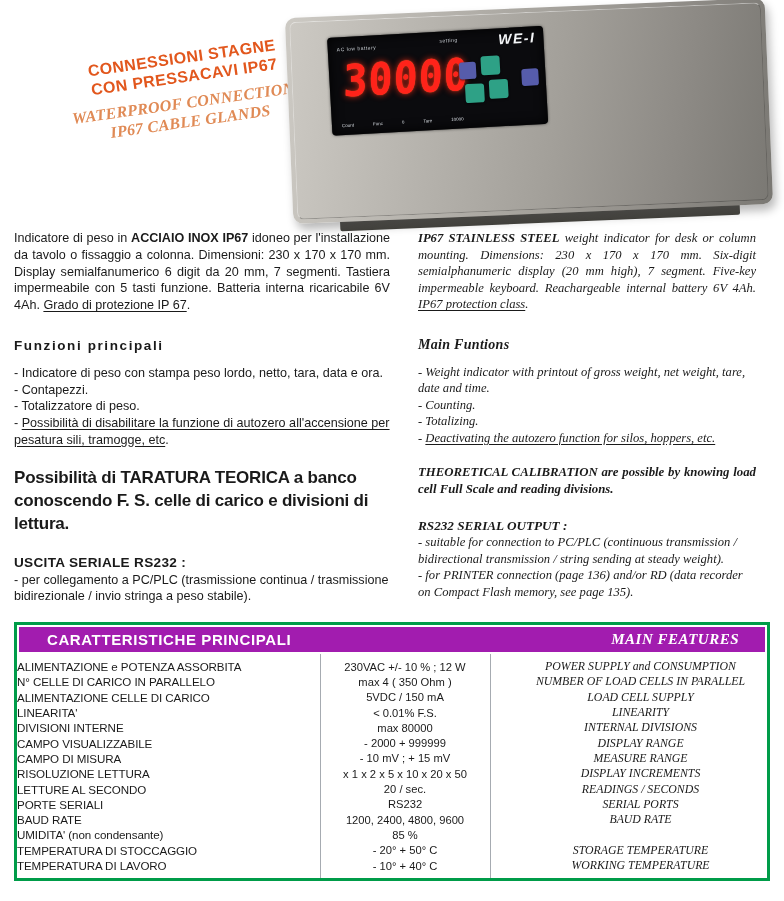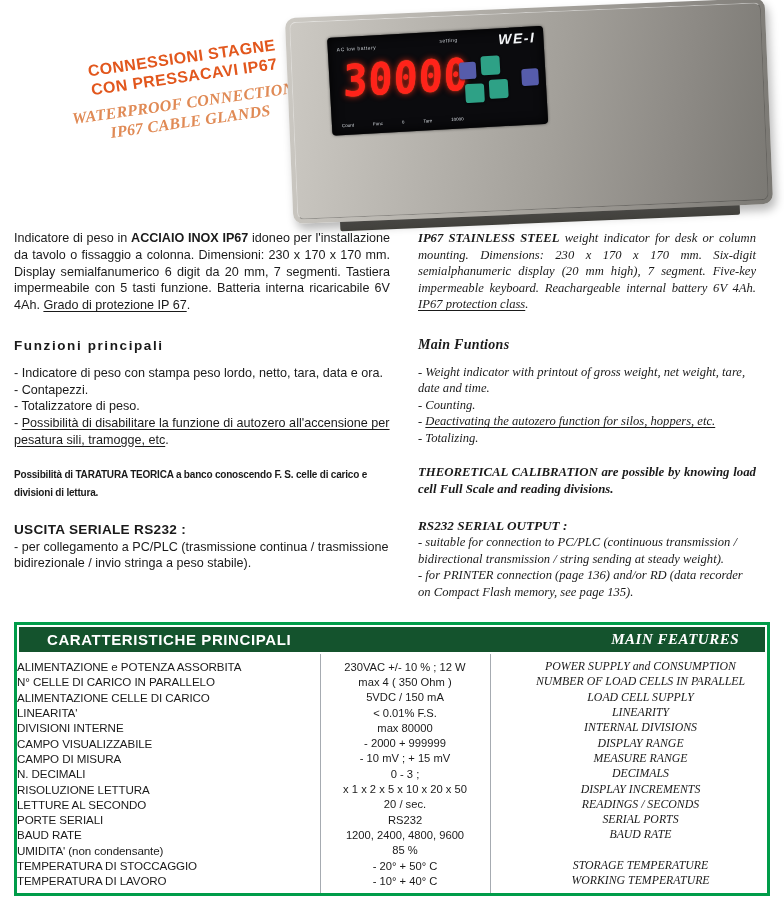--- a/index.html
+++ b/index.html
@@ -49,30 +49,30 @@
   .cols{display:flex;padding:0 14px;gap:28px;margin-top:2px;}
   .col-it{width:376px;font-size:12.6px;line-height:16.8px;}
   .col-en{width:338px;font-family:"Liberation Serif",serif;font-style:italic;
           font-size:12.6px;line-height:16.6px;}
   .col-it .p1,.col-en .p1{text-align:justify;margin:0 0 24px;}
   .h-center{text-align:left;font-weight:bold;margin:14px 0 10px;}
   .col-it .h-center{font-size:13.5px;letter-spacing:1.6px;}
   .col-en .h-center{font-size:14px;letter-spacing:.3px;}
   .bullet{margin:0;}
   .calib{font-weight:bold;margin-top:17px;}
-  .col-it .calib{font-size:10px;line-height:18px;letter-spacing:-.2px;}
+  .col-it .calib{font-size:17px;line-height:23px;letter-spacing:-.2px;}
   .col-en .calib{font-size:12.8px;line-height:17px;text-align:justify;}
   .serial-h{font-weight:bold;margin-top:20px;}
   .col-it .serial-h{font-size:13.6px;letter-spacing:.3px;}
   .col-en .serial-h{font-size:13.2px;}
   u{text-underline-offset:2px;}
   
   .spec{position:absolute;left:14px;top:622px;width:756px;border:3px solid #009c49;
         box-sizing:border-box;background:#fff;}
-  .spec-header{background:#14532d;color:#fff;height:25px;margin:2px;display:flex;
+  .spec-header{background:#a21caf;color:#fff;height:25px;margin:2px;display:flex;
         justify-content:space-between;align-items:center;padding:0 26px 0 28px;}
   .spec-h-it{font-weight:bold;font-size:15px;letter-spacing:.6px;}
   .spec-h-en{font-family:Liberation Serif, serif;font-style:italic;font-weight:bold;
         font-size:15px;letter-spacing:.5px;}
   .spec-body{position:relative;padding:5px 0 5px;}
   .divider{position:absolute;top:0;bottom:0;width:1px;background:#a6abb1;}
   .d1{left:303px;}
   .d2{left:473px;}
   .spec-row{display:grid;grid-template-columns:303px 170px 1fr;height:15.3px;align-items:center;}
   .c-it{font-size:11.6px;letter-spacing:-.1px;white-space:nowrap;}
@@ -127,22 +127,22 @@
     <div class="calib">Possibilità di TARATURA TEORICA a banco conoscendo F. S. celle di carico e divisioni di lettura.</div>
     <div class="serial-h">USCITA SERIALE RS232 :</div>
     <div class="bullet">- per collegamento a PC/PLC (trasmissione continua / trasmissione bidirezionale / invio stringa a peso stabile).</div>
   </div>
 
   <div class="col-en">
     <p class="p1"><b>IP67 STAINLESS STEEL</b><span> weight indicator for desk or column mounting. Dimensions: 230 x 170 x 170 mm. Six-digit semialphanumeric display (20 mm high), 7 segment. Five-key impermeable keyboard. Reachargeable internal battery 6V 4Ah. </span><u>IP67 protection class</u><span>.</span></p>
     <div class="h-center">Main Funtions</div>
     <div class="bullet">- Weight indicator with printout of gross weight, net weight, tare, date and time.</div>
     <div class="bullet">- Counting.</div>
+    <div class="bullet">- Totalizing.</div>
     <div class="bullet"><span>- </span><u>Deactivating the autozero function for silos, hoppers, etc.</u><span></span></div>
-    <div class="bullet">- Totalizing.</div>
     <div class="calib">THEORETICAL CALIBRATION are possible by knowing load cell Full Scale and reading divisions.</div>
     <div class="serial-h">RS232 SERIAL OUTPUT :</div>
     <div class="bullet">- suitable for connection to PC/PLC (continuous transmission / bidirectional transmission / string sending at steady weight).</div>
     <div class="bullet">- for PRINTER connection (page 136) and/or RD (data recorder on Compact Flash memory, see page 135).</div>
   </div>
 </div>
 
 <div class="spec">
   <div class="spec-header">
     <div class="spec-h-it">CARATTERISTICHE PRINCIPALI</div>
@@ -180,25 +180,20 @@
         <div class="c-it">CAMPO VISUALIZZABILE</div>
         <div class="c-val">- 2000 + 999999</div>
         <div class="c-en">DISPLAY RANGE</div>
       </div>
       <div class="spec-row">
         <div class="c-it">CAMPO DI MISURA</div>
         <div class="c-val">- 10 mV ; + 15 mV</div>
         <div class="c-en">MEASURE RANGE</div>
       </div>
       <div class="spec-row">
-        <div class="c-it">N. DECIMALI</div>
-        <div class="c-val">0 - 3 ;</div>
-        <div class="c-en">DECIMALS</div>
-      </div>
-      <div class="spec-row">
         <div class="c-it">RISOLUZIONE LETTURA</div>
         <div class="c-val">x 1 x 2 x 5 x 10 x 20 x 50</div>
         <div class="c-en">DISPLAY INCREMENTS</div>
       </div>
       <div class="spec-row">
         <div class="c-it">LETTURE AL SECONDO</div>
         <div class="c-val">20 / sec.</div>
         <div class="c-en">READINGS / SECONDS</div>
       </div>
       <div class="spec-row">

